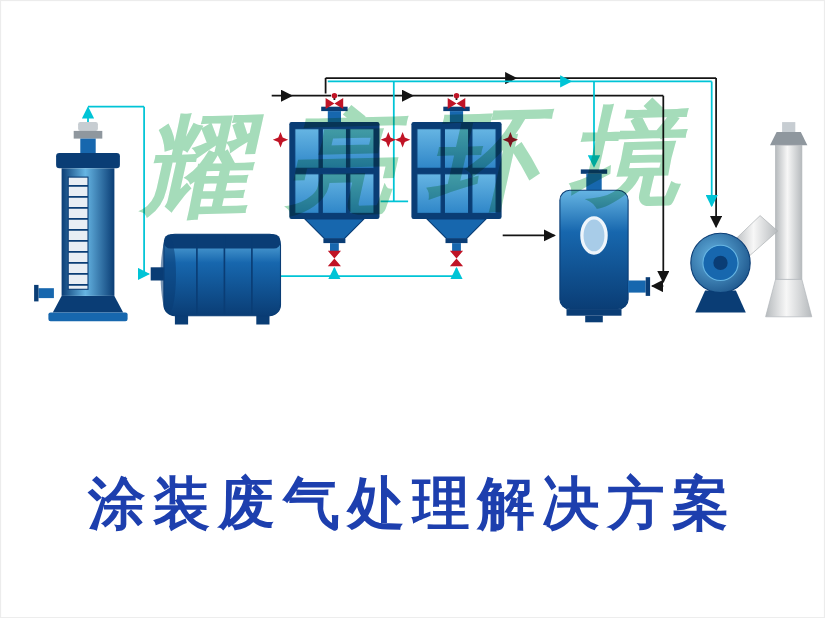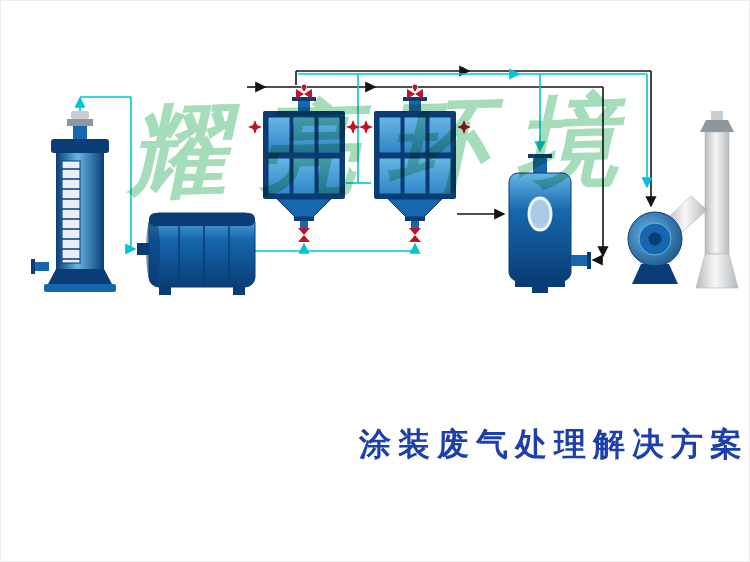--- a/index.html
+++ b/index.html
@@ -24,23 +24,23 @@
   .fill-metal{fill:var(--metal-gray);}
   .fill-metal-l{fill:#c7cdd2;}
   .red{fill:var(--valve-red);}
   .watermark{
     position:absolute;left:126px;top:92px;white-space:nowrap;pointer-events:none;
     font-family:"Liberation Serif",serif;font-weight:700;font-style:italic;
     font-size:100px;letter-spacing:30px;line-height:1.1;
     color:var(--watermark-green);mix-blend-mode:multiply;transform:rotate(-1.5deg);
   }
   .slide-title{
-    position:absolute;top:422px;left:0;right:0;text-align:right;
+    position:absolute;top:422px;left:0;right:0;text-align:center;
     font-family:"Liberation Serif",serif;font-weight:700;
-    font-size:32px;letter-spacing:7px;color:var(--title-blue);
+    font-size:52px;letter-spacing:7px;color:var(--title-blue);
   }
 </style>
 </head>
 <body>
 
 <div class="stage">
 
   <svg width="750" height="562" viewBox="0 0 750 562">
     <defs>
       <linearGradient id="gTower" x1="0" y1="0" x2="1" y2="0">

